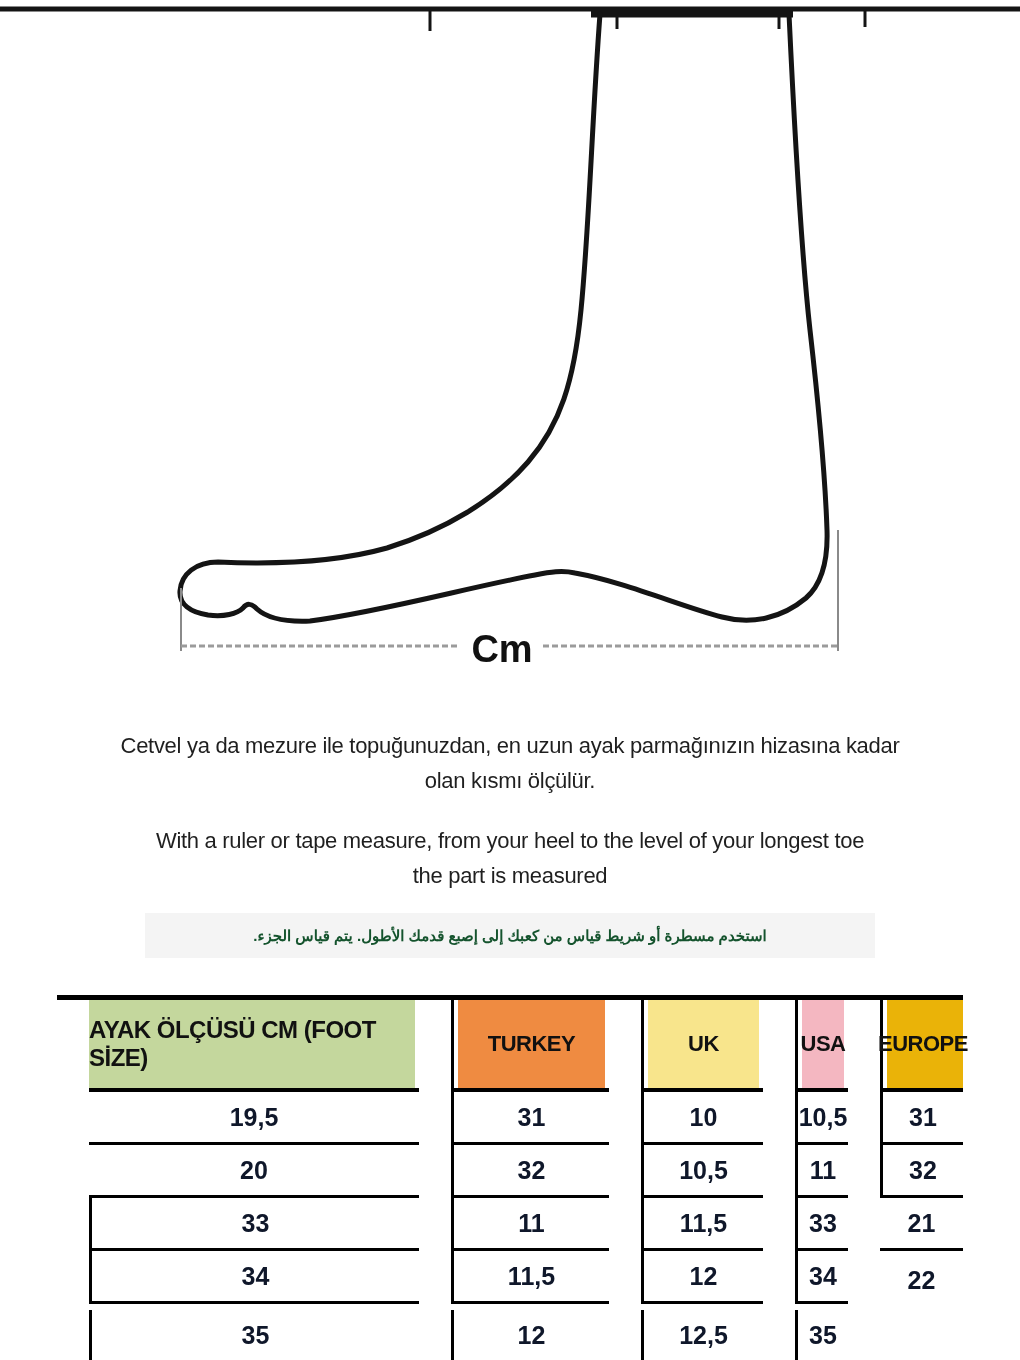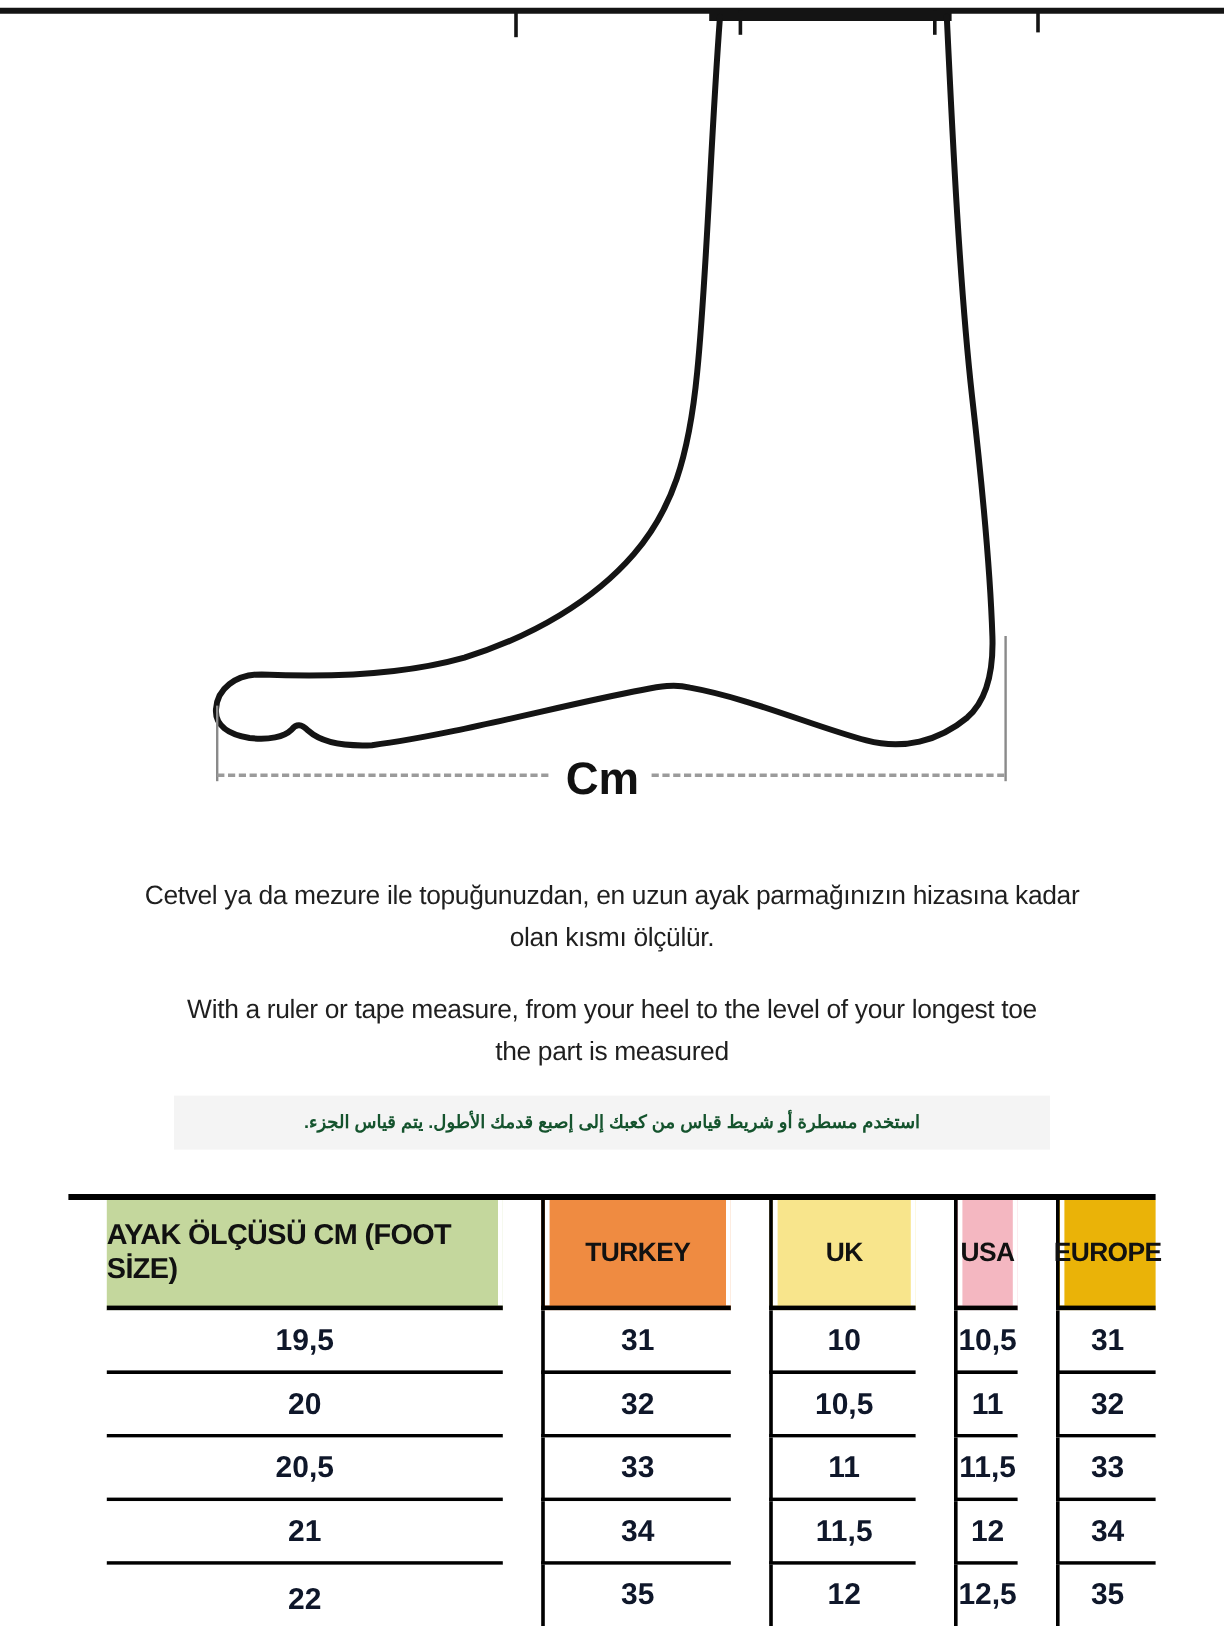--- a/index.html
+++ b/index.html
@@ -119,21 +119,20 @@
     <div class="td bl">10</div>
     <div class="td bl">10,5</div>
     <div class="td bl">31</div>
 
     <div class="td">20</div>
     <div class="td bl">32</div>
     <div class="td bl">10,5</div>
     <div class="td bl">11</div>
     <div class="td bl">32</div>
 
-    <div class="td">20,5</div>
     <div class="td bl">33</div>
     <div class="td bl">11</div>
     <div class="td bl">11,5</div>
     <div class="td bl">33</div>
 
     <div class="td">21</div>
     <div class="td bl">34</div>
     <div class="td bl">11,5</div>
     <div class="td bl">12</div>
     <div class="td bl">34</div>

